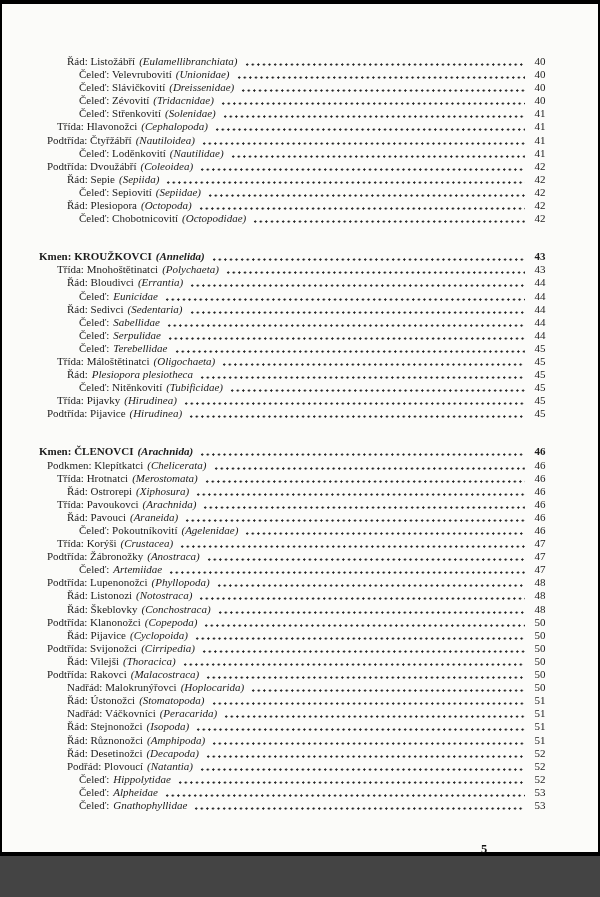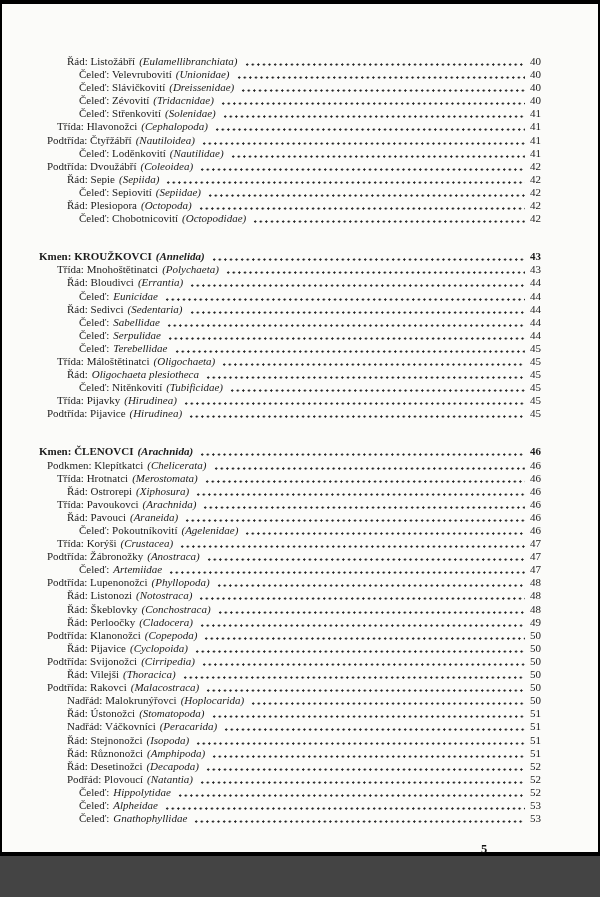--- a/index.html
+++ b/index.html
@@ -41,21 +41,21 @@
   .label { flex: 0 0 auto; }
   .latin { flex: 0 0 auto; font-style: italic; margin-left: 4px; }
   .leader {
     flex: 1 1 auto;
     align-self: stretch;
     margin: 0 5px 0 7px;
     background-image: radial-gradient(circle at 2.2px 9.6px, #222 0.9px, rgba(0,0,0,0) 1.35px);
     background-size: 5.6px 13.1px;
     background-repeat: repeat-x;
   }
-  .pg { flex: 0 0 auto; min-width: 20px; text-align: left; }
+  .pg { flex: 0 0 auto; min-width: 20px; text-align: center; }
   .folio {
     position: absolute;
     left: 470px;
     top: 838px;
     width: 24px;
     text-align: center;
     font-size: 12.5px;
     font-weight: bold;
     color: #111;
   }
@@ -193,21 +193,21 @@
     <span class="pg">45</span>
   </div>
         <div class="row lv2">
     <span class="label">Třída: Máloštětinatci</span>
     <span class="latin">(Oligochaeta)</span>
     <span class="leader"></span>
     <span class="pg">45</span>
   </div>
         <div class="row lv3">
     <span class="label">Řád:</span>
-    <span class="latin">Oligochaeta plesiotheca</span>
+    <span class="latin">Plesiopora plesiotheca</span>
     <span class="leader"></span>
     <span class="pg">45</span>
   </div>
         <div class="row lv4">
     <span class="label">Čeleď: Nitěnkovití</span>
     <span class="latin">(Tubificidae)</span>
     <span class="leader"></span>
     <span class="pg">45</span>
   </div>
         <div class="row lv2">
@@ -293,26 +293,20 @@
     <span class="latin">(Notostraca)</span>
     <span class="leader"></span>
     <span class="pg">48</span>
   </div>
         <div class="row lv3">
     <span class="label">Řád: Škeblovky</span>
     <span class="latin">(Conchostraca)</span>
     <span class="leader"></span>
     <span class="pg">48</span>
   </div>
-        <div class="row lv3">
-    <span class="label">Řád: Perloočky</span>
-    <span class="latin">(Cladocera)</span>
-    <span class="leader"></span>
-    <span class="pg">49</span>
-  </div>
         <div class="row lv1">
     <span class="label">Podtřída: Klanonožci</span>
     <span class="latin">(Copepoda)</span>
     <span class="leader"></span>
     <span class="pg">50</span>
   </div>
         <div class="row lv3">
     <span class="label">Řád: Pijavice</span>
     <span class="latin">(Cyclopoida)</span>
     <span class="leader"></span>

